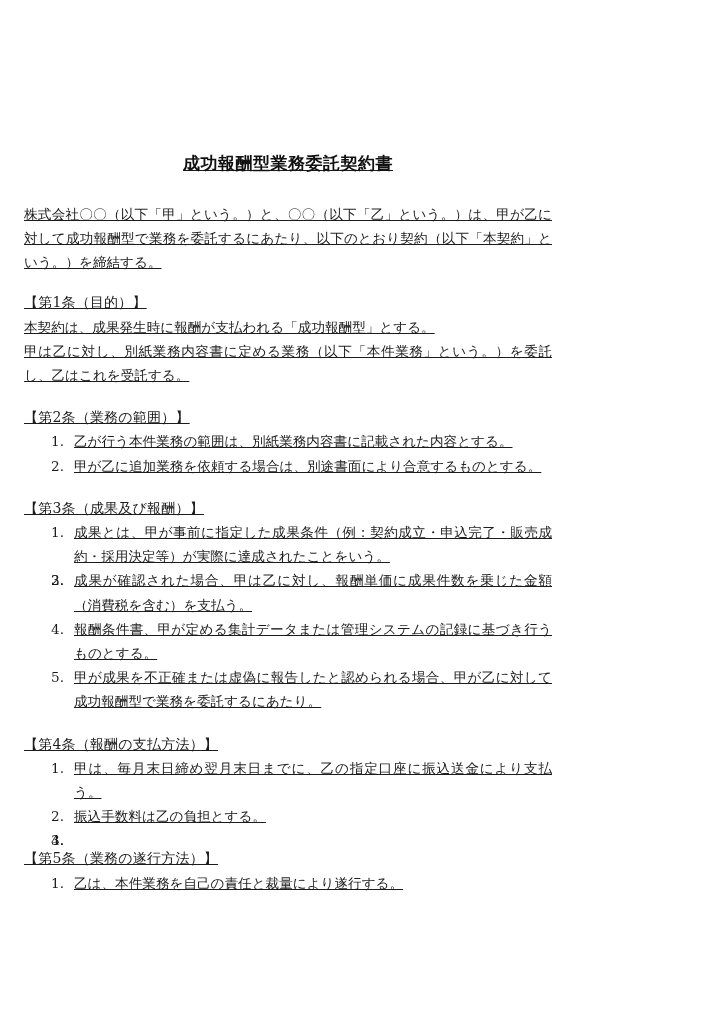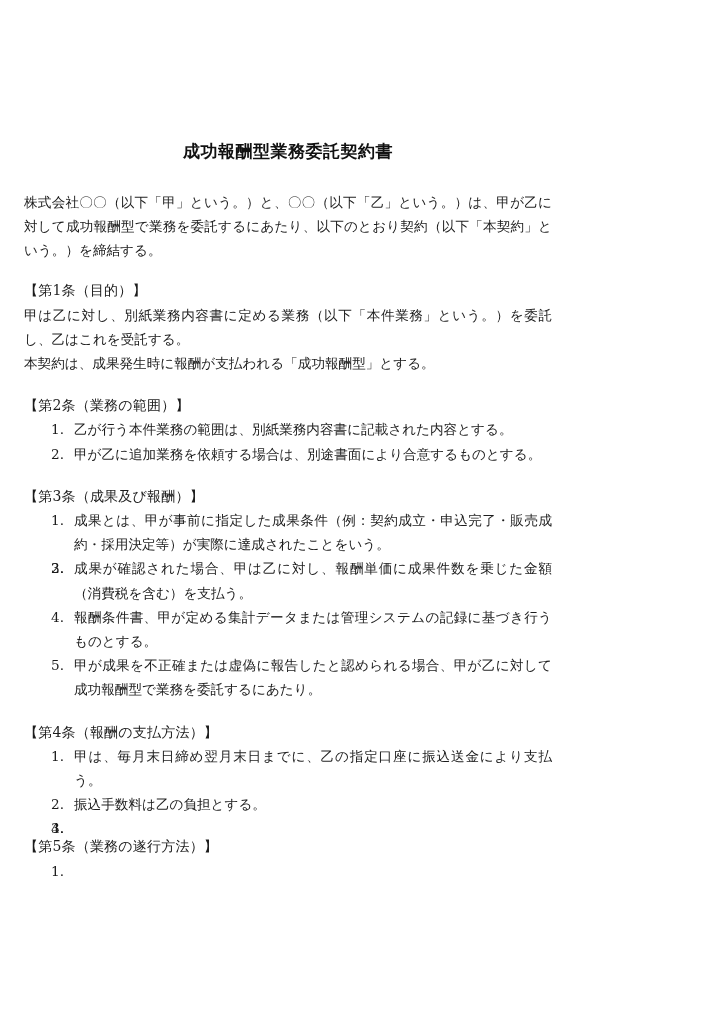--- a/index.html
+++ b/index.html
@@ -13,23 +13,24 @@
     height: 1024px;
     font-family: "DejaVu Serif", "Liberation Serif", serif;
     color: #1c1c1c;
     overflow: hidden;
     position: relative;
   }
   .page {
     width: 576px;
     height: 1024px;
     box-sizing: border-box;
-    padding: 0;
+    padding: 12px;
     position: relative;
     background: #ffffff;
+    text-decoration: underline;
   }
   .doc-title {
     text-align: center;
     font-size: 17px;
     font-weight: bold;
     letter-spacing: 0.5px;
     margin: 0;
     padding-top: 140px;
     line-height: 1.4;
     color: #111111;
@@ -91,22 +92,22 @@
 <div class="page">
 
   <h1 class="doc-title">成功報酬型業務委託契約書</h1>
 
   <div class="body-area">
 
     <p class="preamble">株式会社〇〇（以下「甲」という。）と、〇〇（以下「乙」という。）は、甲が乙に対して成功報酬型で業務を委託するにあたり、以下のとおり契約（以下「本契約」という。）を締結する。</p>
 
     <section class="article">
       <p class="article-heading">【第1条（目的）】</p>
+      <p class="article-para">本契約は、成果発生時に報酬が支払われる「成功報酬型」とする。</p>
       <p class="article-para">甲は乙に対し、別紙業務内容書に定める業務（以下「本件業務」という。）を委託し、乙はこれを受託する。</p>
-      <p class="article-para">本契約は、成果発生時に報酬が支払われる「成功報酬型」とする。</p>
     </section>
 
     <section class="article">
       <p class="article-heading">【第2条（業務の範囲）】</p>
       <ol class="clause-list">
         <li class="clause-item">
           <span class="clause-num">1.</span>
           <span class="clause-text">乙が行う本件業務の範囲は、別紙業務内容書に記載された内容とする。</span>
         </li>
         <li class="clause-item">
@@ -159,18 +160,19 @@
           <span class="clause-num">4.</span>
         </li>
       </ol>
     </section>
 
     <section class="article">
       <p class="article-heading">【第5条（業務の遂行方法）】</p>
       <ol class="clause-list">
         <li class="clause-item">
           <span class="clause-num">1.</span>
+          <span class="clause-text">乙は、本件業務を自己の責任と裁量により遂行する。</span>
         </li>
       </ol>
     </section>
 
   </div>
 </div>
 
 </body></html>

